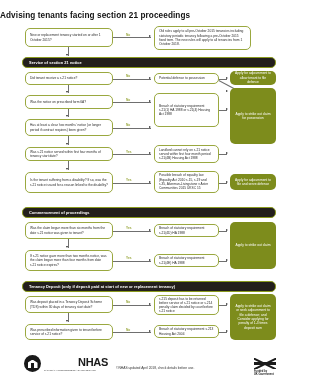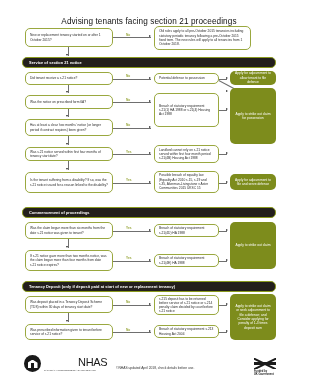--- a/index.html
+++ b/index.html
@@ -7,22 +7,22 @@
     width: 298px; height: 386px;
     background: #ffffff;
     font-family: "Liberation Sans", sans-serif;
     overflow: hidden;
   }
   .page { position: relative; width: 298px; height: 386px; background:#fff; }
 
   
   .title {
     position:absolute; left:0; top:11px; width:298px;
-    text-align:center;
-    font-size:8.2px; font-weight:normal; color:#111; letter-spacing:.1px;margin-top:6px;
+    text-align:left;
+    font-size:8.2px; font-weight:bold; color:#111; letter-spacing:.1px;
   }
 
   
   .band {
     position:absolute; left:22px; width:254px; height:11px;
     background:#231f1c; border:1px solid #8a9a1e; border-radius:5px;
     display:flex; align-items:center;
   }
   .band span {
     color:#ffffff; font-size:3.9px; font-weight:bold;
@@ -85,21 +85,21 @@
   .logo-mark::after{
     content:""; position:absolute; left:3.5px; top:4.5px;
     width:10px; height:8.5px; background:#fff;
     clip-path: polygon(50% 0%, 100% 38%, 100% 100%, 0% 100%, 0% 38%);
   }
   .logo-mark::before{
     content:""; position:absolute; left:6.6px; top:8px;
     width:3px; height:4.6px; background:#1a1a1a; z-index:2;
   }
   .logo-text { display:flex; flex-direction:column; }
-  .logo-name { font-size:11px; font-weight:normal; color:#1a1a1a; letter-spacing:-.3px; line-height:1;padding-left:34px; }
+  .logo-name { font-size:11px; font-weight:bold; color:#1a1a1a; letter-spacing:-.3px; line-height:1;padding-left:34px; }
   .logo-sub { font-size:2.2px; color:#444; letter-spacing:.1px; margin-top:1px; }
 
   .copyright {
     position:absolute; left:116px; top:366px;
     font-size:3.3px; color:#333;
   }
   .gov { position:absolute; right:22px; top:358px; display:flex; align-items:center; gap:2px; flex-direction:column; }
   .gov-flag {
     width:22px; height:11px; position:relative; overflow:hidden; background:#fff;
   }

